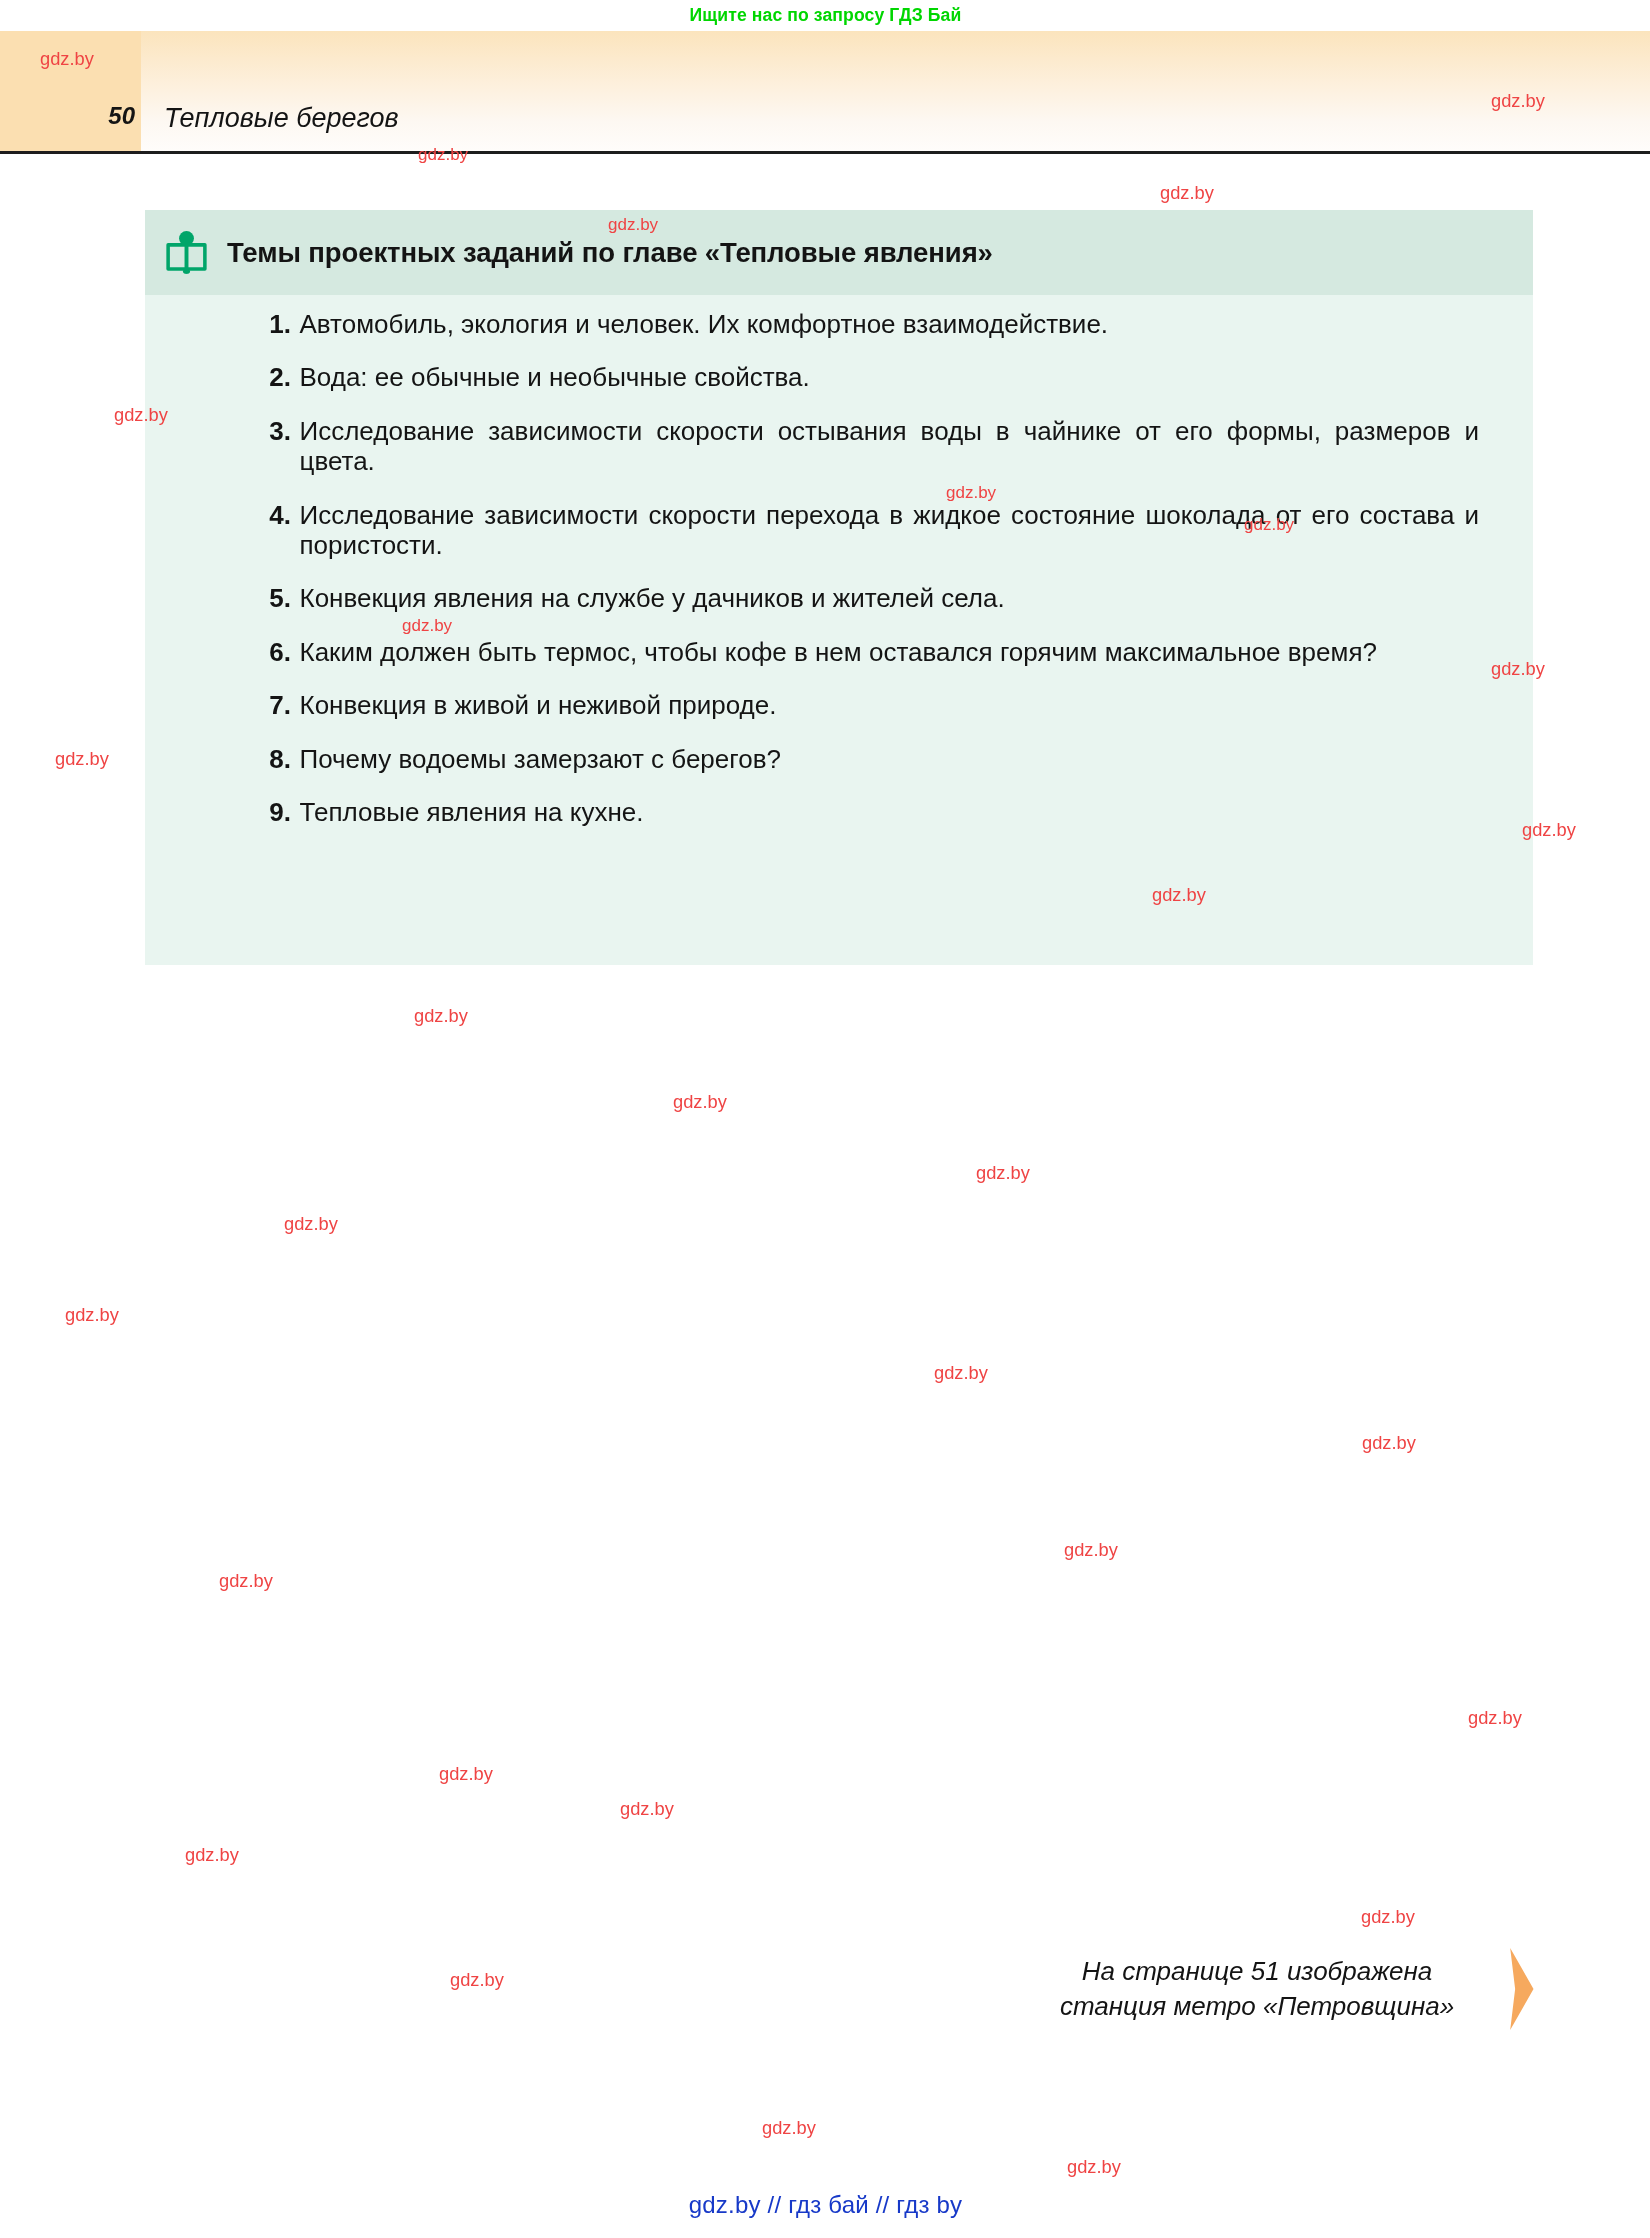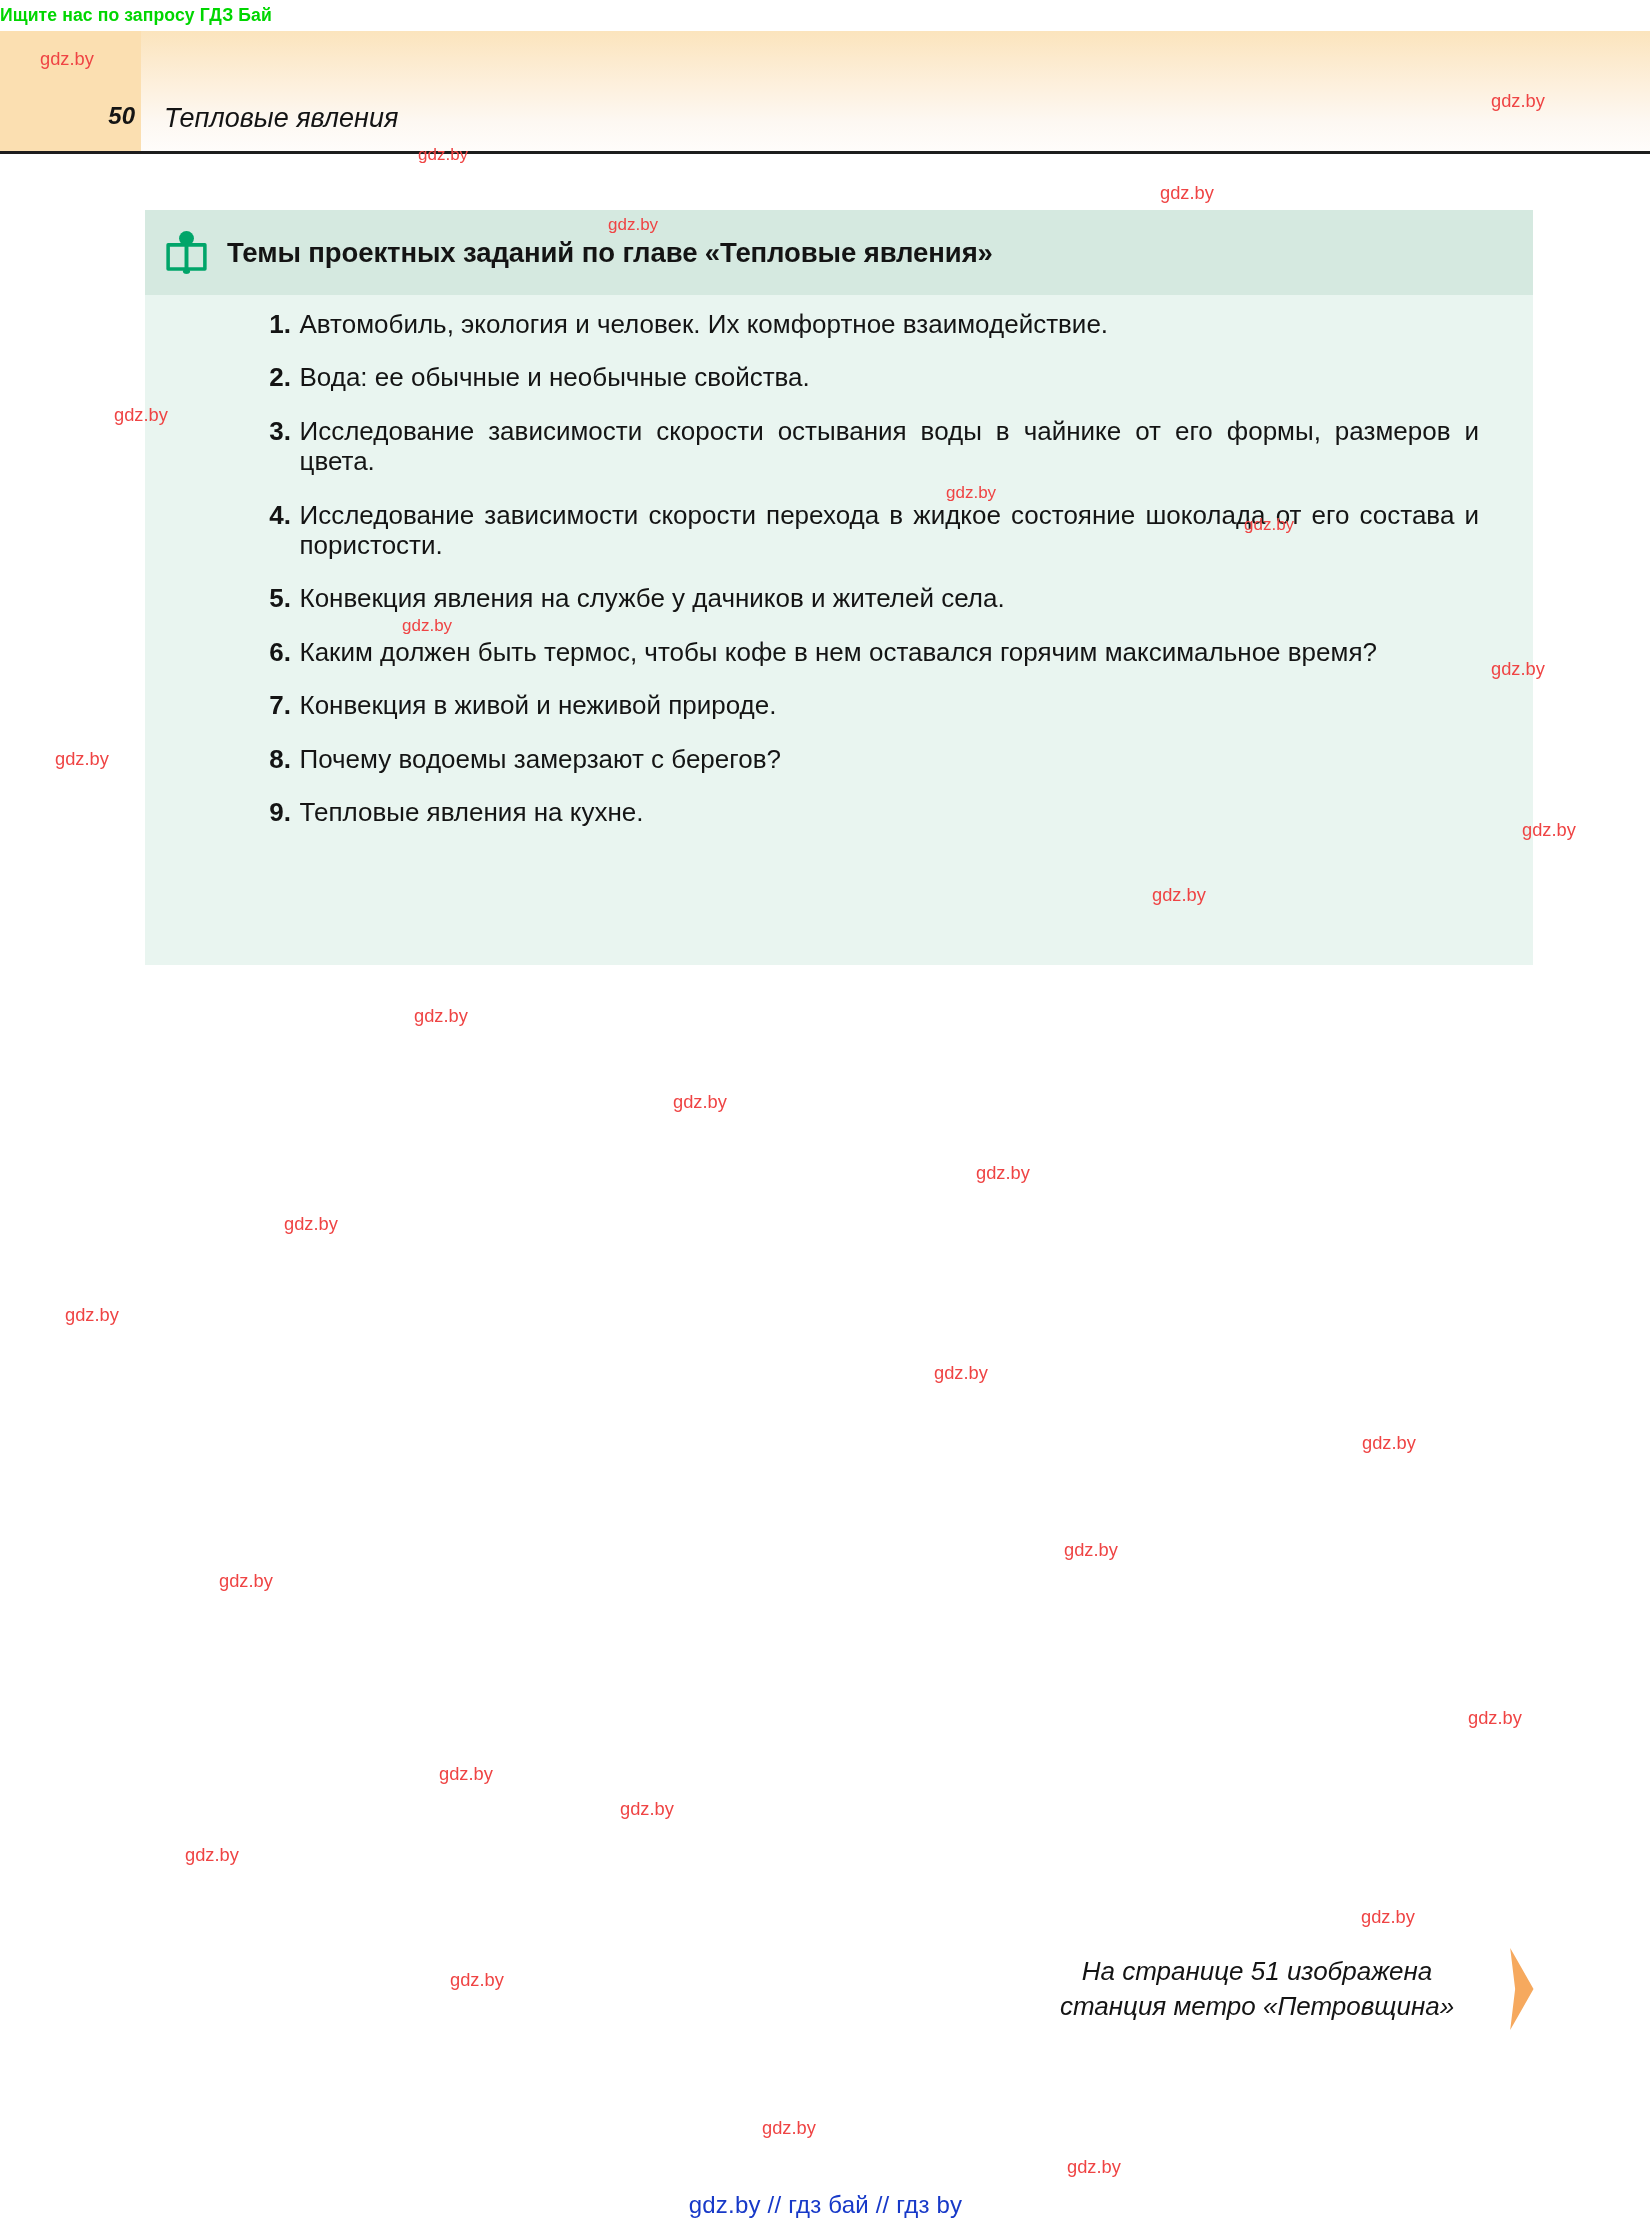--- a/index.html
+++ b/index.html
@@ -23,21 +23,21 @@
 
   
   .promo-banner {
     position: absolute;
     left: 0;
     top: 0;
     width: 1651px;
     height: 31px;
     display: flex;
     align-items: center;
-    justify-content: flex-start;
+    justify-content: center;
     background: #ffffff;
   }
   .promo-banner .promo-text {
     color: #00d600;
     font-size: 17.6px;
     font-weight: bold;
     letter-spacing: 0.1px;
     white-space: nowrap;
   }
 
@@ -209,21 +209,21 @@
 
 <div id="page">
 
   <div class="promo-banner">
     <span class="promo-text">Ищите нас по запросу ГДЗ Бай</span>
   </div>
 
   <div class="page-header">
     <div class="header-tab"></div>
     <div class="page-number">50</div>
-    <div class="running-title">Тепловые явления</div>
+    <div class="running-title">Тепловые берегов</div>
     <div class="header-rule"></div>
   </div>
 
   <div class="project-box">
     <div class="box-head">
       <svg class="book-icon" viewBox="0 0 58 62" aria-hidden="true">
         <circle cx="29" cy="10.5" r="10.5" fill="#00a569"></circle>
         <path d="M3 19.5 H27 Q29 19.5 29 24 V57.5 Q29 53.5 27 53.5 H3 Z" fill="none" stroke="#00a569" stroke-width="5" stroke-linejoin="round"></path>
         <path d="M55 19.5 H31 Q29 19.5 29 24 V57.5 Q29 53.5 31 53.5 H55 Z" fill="none" stroke="#00a569" stroke-width="5" stroke-linejoin="round"></path>
         <ellipse cx="29" cy="57" rx="5" ry="3.5" fill="#00a569"></ellipse>

